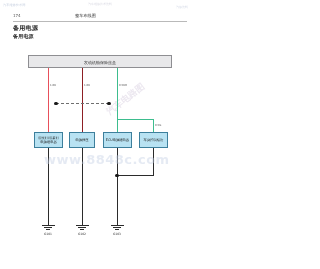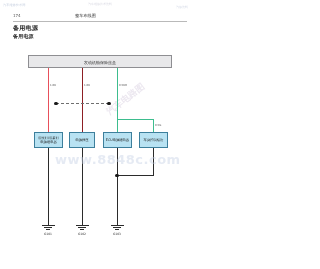--- a/index.html
+++ b/index.html
@@ -41,21 +41,20 @@
   }
 
   
   .wm{
     position:absolute;color:#cfd8ea;opacity:.55;
     font-weight:bold;pointer-events:none;white-space:nowrap;
   }
   #wm-main{
     left:44px;top:108px;font-size:13px;letter-spacing:.5px;opacity:.45;
     color:#c7d2e6;
-    margin-left:11px;
   }
   #wm-rot{
     left:104px;top:64px;font-size:9px;color:#d8cfe0;opacity:.5;
     transform:rotate(-38deg);transform-origin:left top;
   }
   #wm-tl{
     left:3px;top:3px;font-size:3.2px;color:#b9c4d8;opacity:.75;
     line-height:4px;font-weight:normal;
   }
   #wm-tr{

